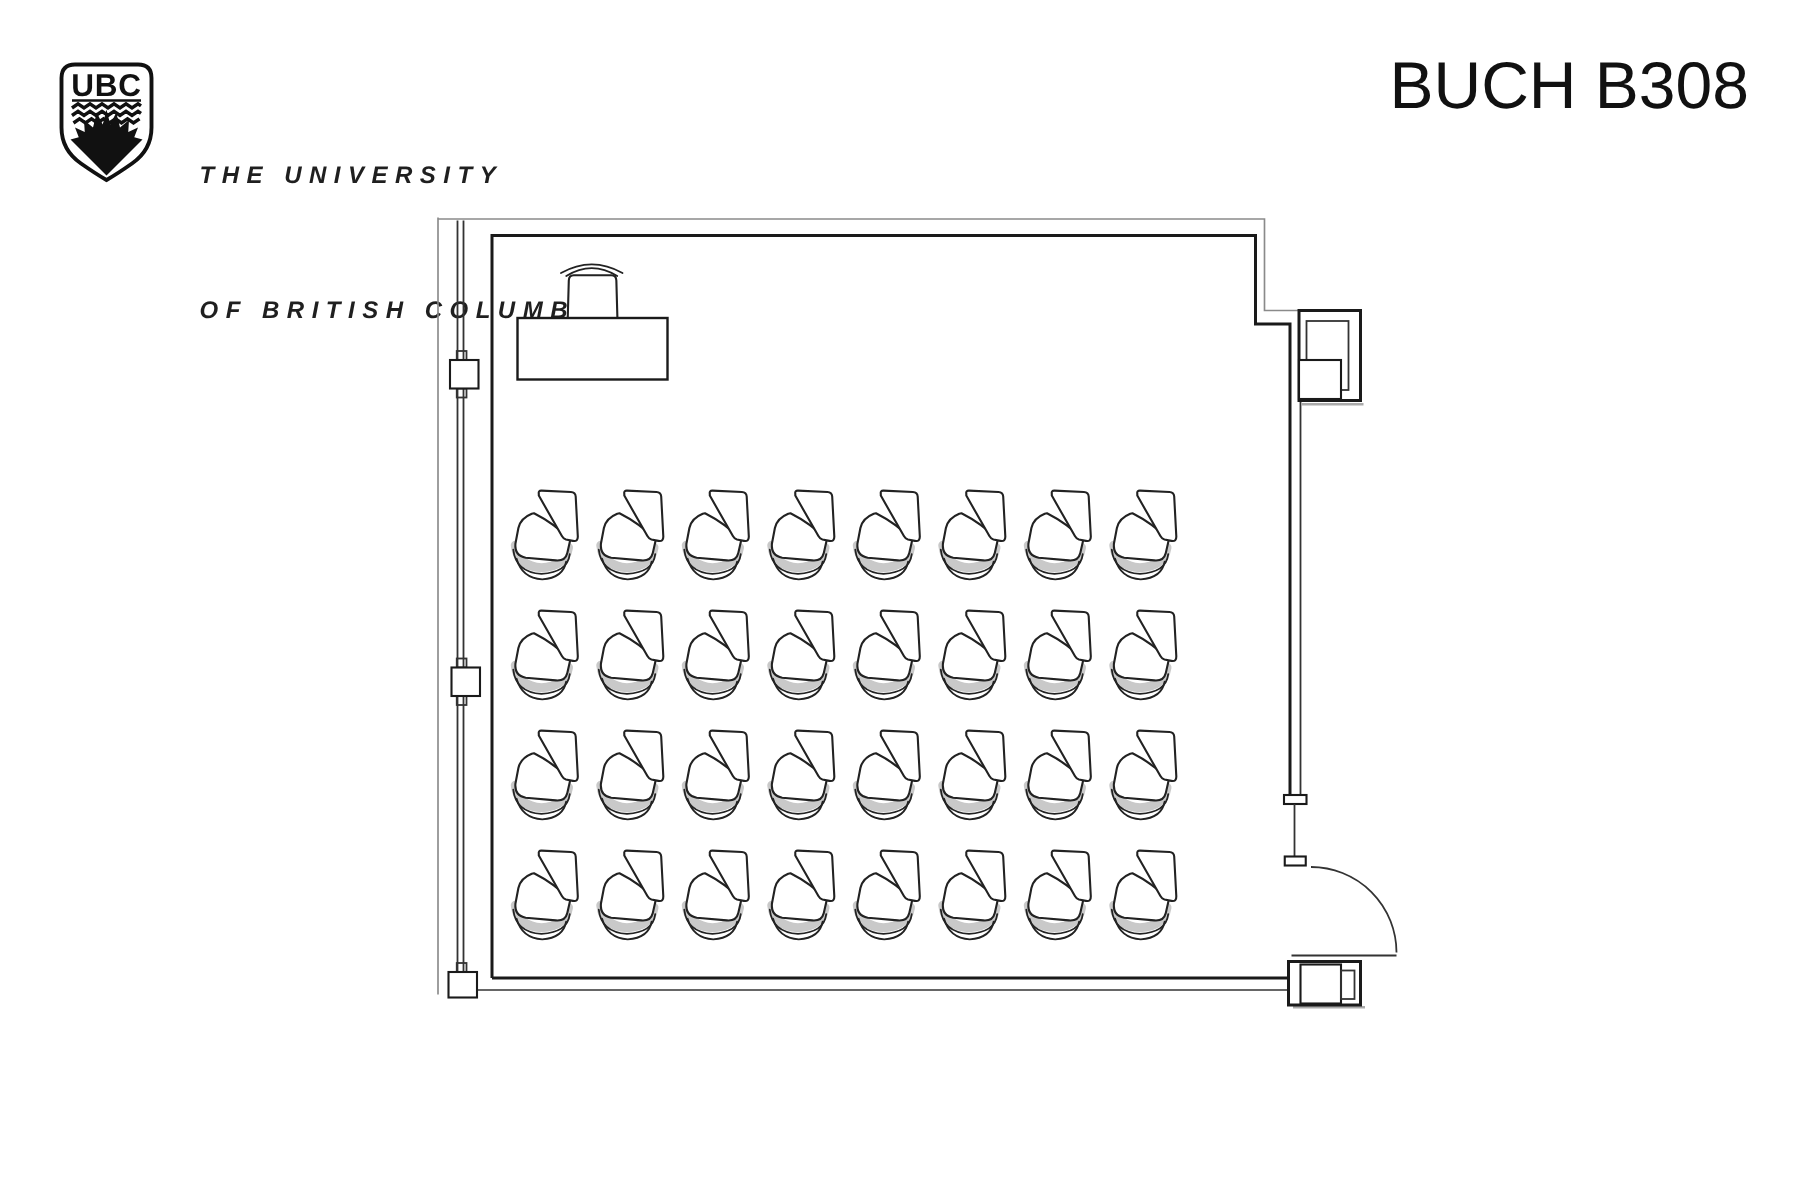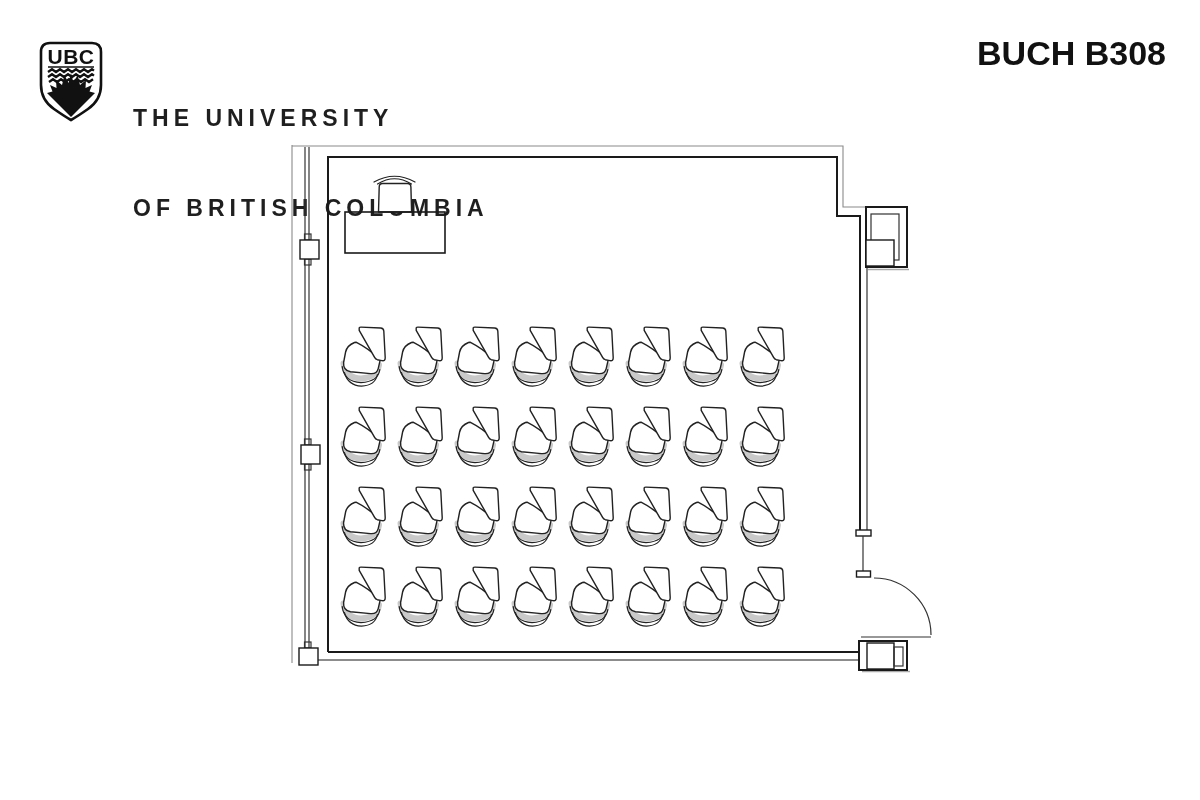--- a/index.html
+++ b/index.html
@@ -8,26 +8,26 @@
     background:#fff;
     overflow:hidden;
     position:relative;
     font-family:"Liberation Sans", sans-serif;
     color:#1a1a1a;
   }
   
   .crest{position:absolute;left:38px;top:40px;width:66px;height:85px;}
   .wordmark{
     position:absolute;left:133px;top:43px;
-    font-weight:bold;font-size:23px;line-height:30px;
-    letter-spacing:5px;color:#1f1f1f;white-space:pre;
+    font-weight:bold;font-size:16px;line-height:30px;
+    letter-spacing:5px;color:#1f1f1f;white-space:pre;font-style:italic;
   }
   .room-title{
     position:absolute;top:36px;right:34px;
-    font-weight:bold;font-size:34px;line-height:1;
+    font-weight:normal;font-size:44px;line-height:1;
     color:#111;letter-spacing:0px;
   }
   
   .plan{position:absolute;left:0;top:0;}
   .wall2 {stroke:var(--wall,#1a1a1a);stroke-width:2;fill:none;}
   .wall15{stroke:var(--wall,#1a1a1a);stroke-width:1.6;fill:none;}
   .line1 {stroke:var(--line,#333);stroke-width:1.2;fill:none;}
   .outer {stroke:var(--outer,#8a8a8a);stroke-width:1.1;fill:none;}
   .outer2{stroke:#666;stroke-width:1.4;fill:none;}
   .boxf  {fill:#fff;stroke:var(--wall,#1a1a1a);stroke-width:1.4;}

